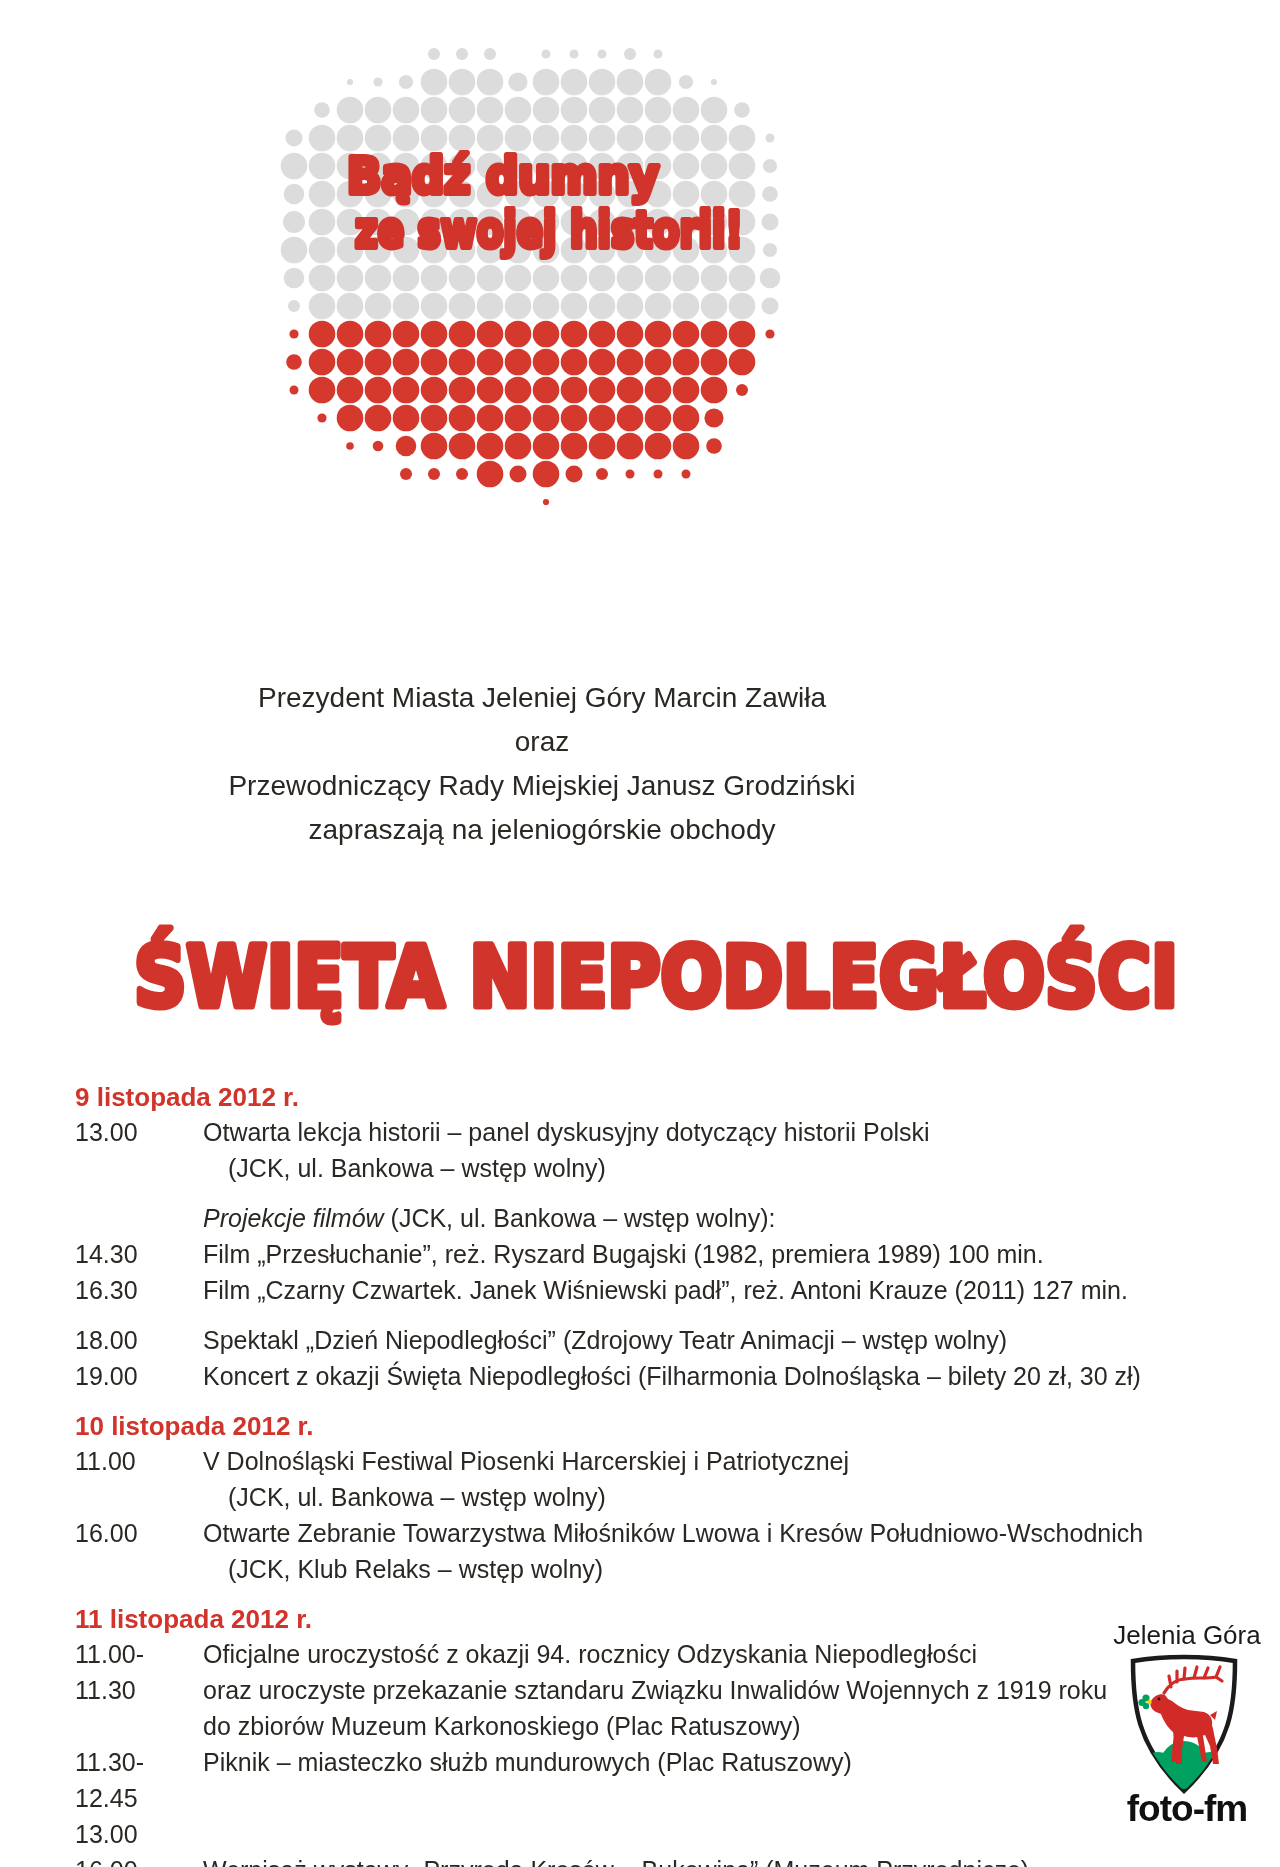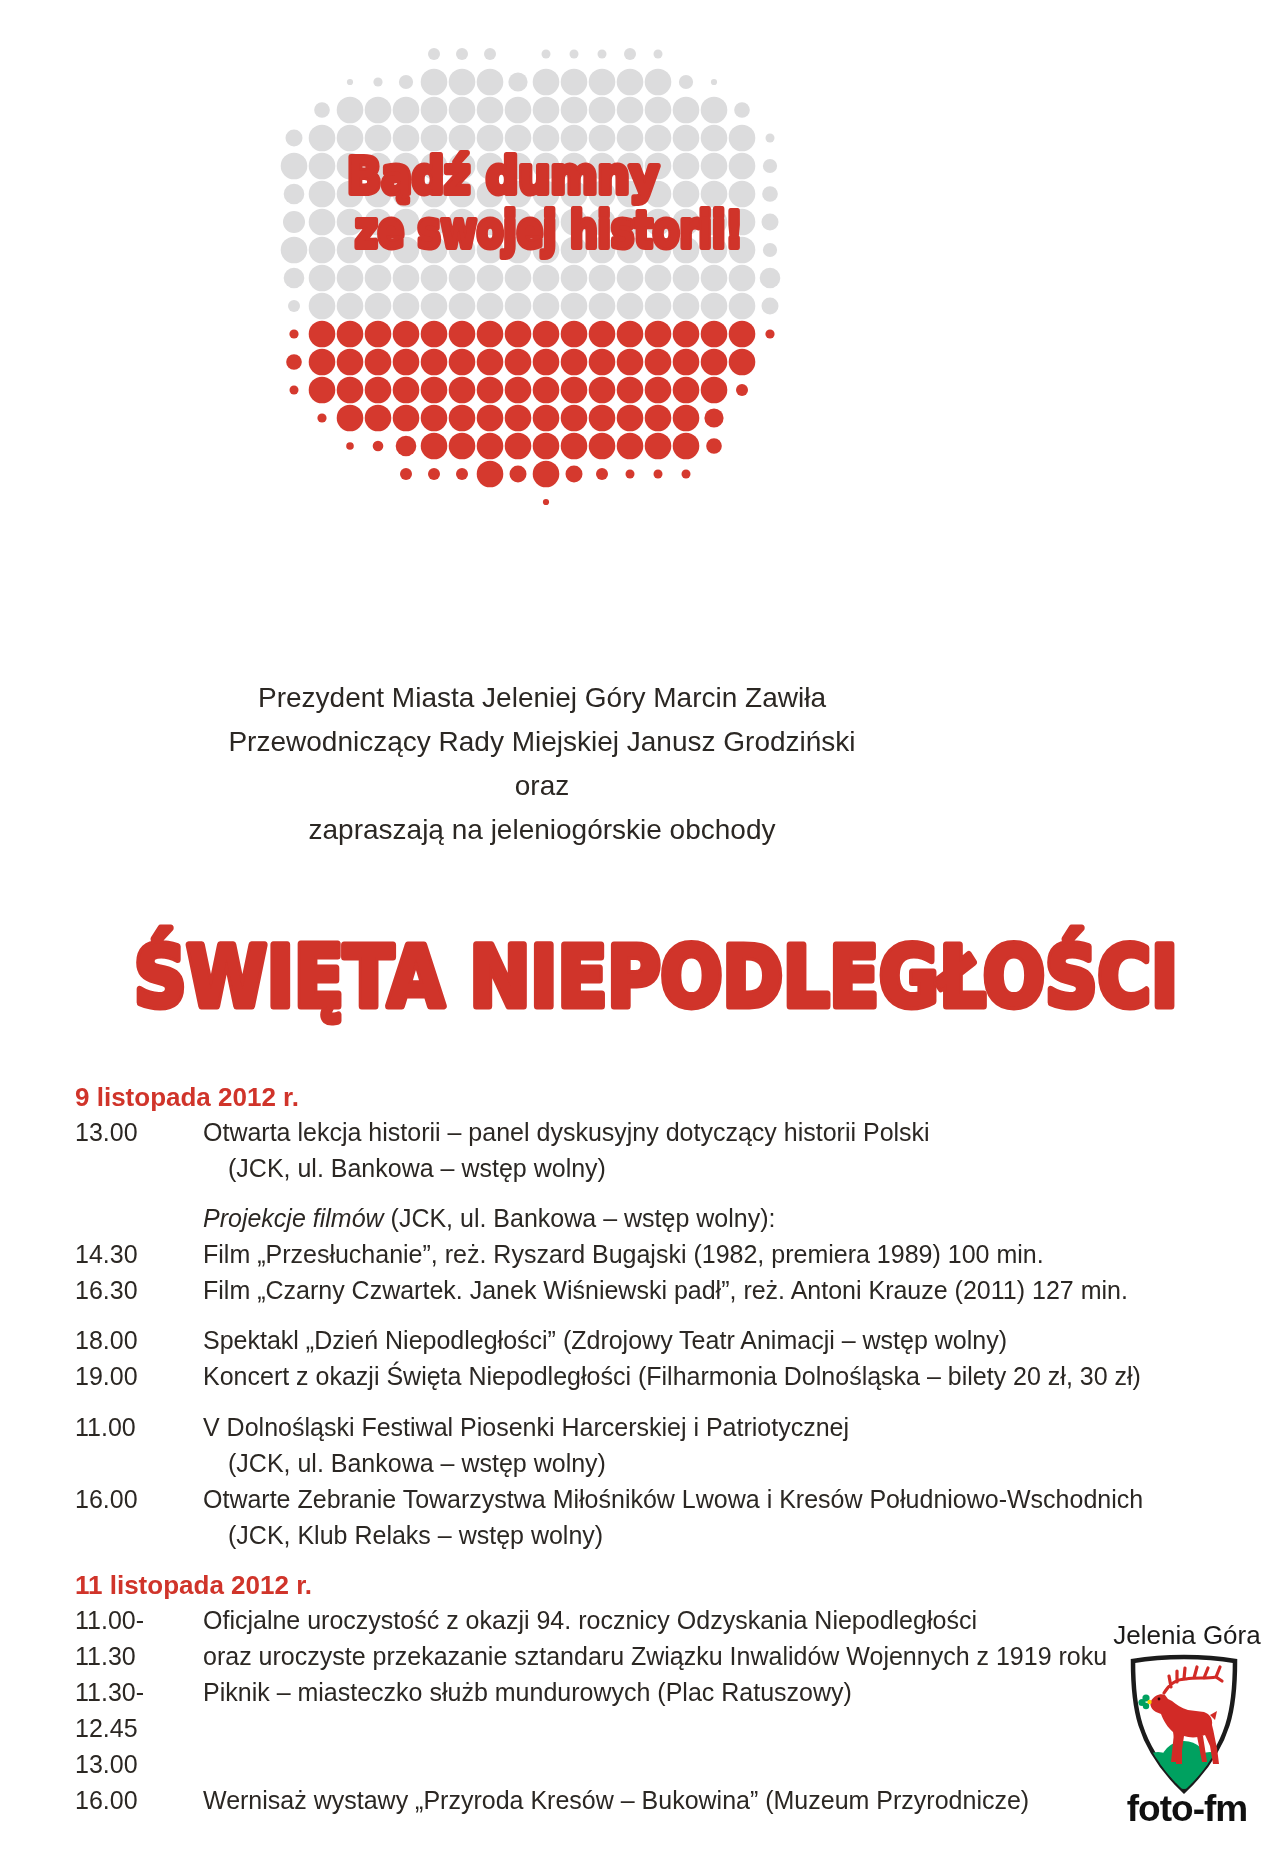--- a/index.html
+++ b/index.html
@@ -303,22 +303,22 @@
     <circle cx="294" cy="464" r="3.1" fill="#d5392e"></circle>
   </svg>
 
 <svg id="slogan-svg" class="abs" width="430" height="130" viewBox="0 0 430 130">
   <text class="bubble-text" x="0" y="49" font-size="50" stroke-width="6" textLength="312" lengthAdjust="spacingAndGlyphs">Bądź dumny</text>
   <text class="bubble-text" x="8" y="103" font-size="50" stroke-width="6" textLength="388" lengthAdjust="spacingAndGlyphs">ze swojej historii!</text>
 </svg>
 
 <div class="abs invite">
   <p>Prezydent Miasta Jeleniej Góry Marcin Zawiła</p>
+  <p>oraz</p>
   <p>Przewodniczący Rady Miejskiej Janusz Grodziński</p>
-  <p>oraz</p>
   <p class="last-line">zapraszają na jeleniogórskie obchody</p>
 </div>
 
 <svg id="title-svg" class="abs" width="1280" height="130" viewBox="0 0 1280 130">
   <text class="bubble-text" x="656" y="110" font-size="84" stroke-width="7" text-anchor="middle" textLength="1044" lengthAdjust="spacingAndGlyphs">ŚWIĘTA NIEPODLEGŁOŚCI</text>
 </svg>
 
 <div class="abs sched">
 
   <div class="sec">
@@ -356,20 +356,21 @@
     </div>
     <div class="row">
       <div class="t">19.00</div>
       <div class="d">
           <div>Koncert z okazji Święta Niepodległości (Filharmonia Dolnośląska – bilety 20 zł, 30 zł)</div>
         </div>
     </div>
   </div>
 
   <div class="sec">
+    <div class="date">10 listopada 2012 r.</div>
     <div class="row">
       <div class="t">11.00</div>
       <div class="d">
         <div>V Dolnośląski Festiwal Piosenki Harcerskiej i Patriotycznej</div>
         <div class="sub">(JCK, ul. Bankowa – wstęp wolny)</div>
       </div>
     </div>
     <div class="row">
       <div class="t">16.00</div>
       <div class="d">
@@ -379,20 +380,21 @@
     </div>
   </div>
 
   <div class="sec">
     <div class="date">11 listopada 2012 r.</div>
     <div class="row">
       <div class="t">11.00-11.30</div>
       <div class="d">
         <div>Oficjalne uroczystość z okazji 94. rocznicy Odzyskania Niepodległości</div>
         <div>oraz uroczyste przekazanie sztandaru Związku Inwalidów Wojennych z 1919 roku</div>
+        <div>do zbiorów Muzeum Karkonoskiego (Plac Ratuszowy)</div>
       </div>
     </div>
     <div class="row">
       <div class="t">11.30-12.45</div>
       <div class="d">
           <div>Piknik – miasteczko służb mundurowych (Plac Ratuszowy)</div>
         </div>
     </div>
     <div class="row">
       <div class="t">13.00</div>

